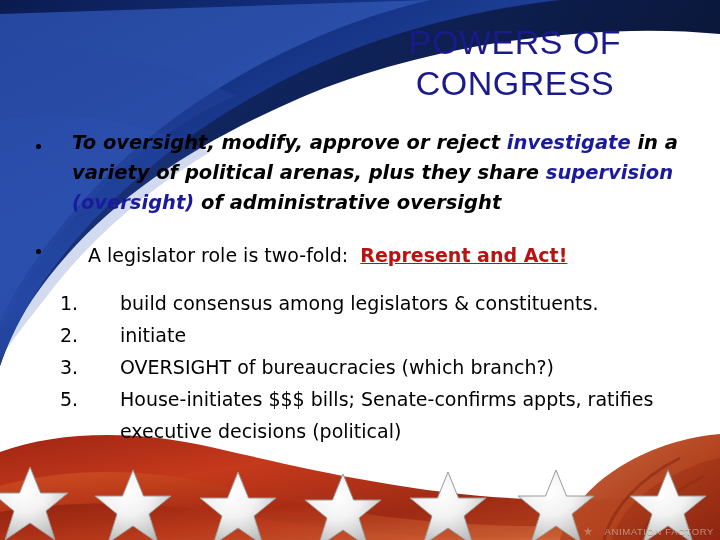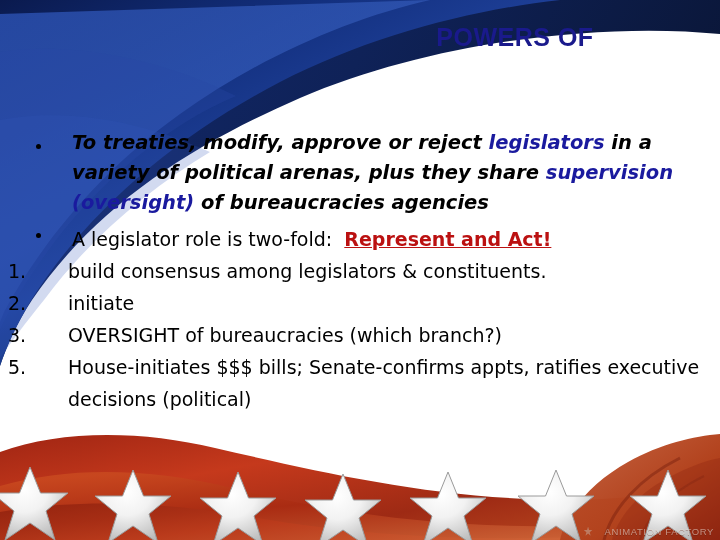--- a/index.html
+++ b/index.html
@@ -46,22 +46,22 @@
   
   #title-block {
     position: absolute;
     left: 330px;
     top: 22px;
     width: 370px;
     text-align: center;
   }
   .title-line {
     font-family: "Liberation Sans", sans-serif;
-    font-weight: bold;
-    font-size: 25px;
+    font-weight: normal;
+    font-size: 34px;
     line-height: 1.22;
     letter-spacing: 0.5px;
     color: #1a1a8c;
     white-space: nowrap;
   }
 
   
   #body-block {
     position: absolute;
     left: 0px;
@@ -96,21 +96,21 @@
     text-align: left;
   }
   .para-1 .accent-blue { color: #1a1a9e; }
 
   .para-2 {
     font-family: "DejaVu Sans", sans-serif;
     font-weight: normal;
     font-size: 19px;
     line-height: 31px;
     color: #000000;
-    margin: 0;
+    margin: 16px;
     padding: 6px 4px 0 72px;
     text-align: left;
   }
   .para-2 .accent-red {
     color: #bb1111;
     text-decoration: underline;
     font-weight: bold;
   }
 
   
@@ -118,21 +118,21 @@
     list-style: none;
     margin: 0;
     padding: 0;
   }
   .num-item {
     position: relative;
     font-family: "DejaVu Sans", sans-serif;
     font-size: 19px;
     line-height: 32px;
     color: #000000;
-    padding-left: 68px;
+    padding-left: 120px;
     text-indent: -30px;
   }
   .num-marker {
     display: inline-block;
     width: 30px;
     text-align: left;
   }
   .num-text { }
 
   
@@ -290,27 +290,28 @@
           <path d="M0,-38 L10.5,-12 L38,-12 L16,6 L25,35 L0,18 L-25,35 L-16,6 L-38,-12 L-10.5,-12 Z" fill="url(#gradStar)" stroke="#9a9a9a" stroke-width="1"></path>
         </g>
       </g>
     </svg>
   </div>
 
   <div id="content">
 
     <div id="title-block">
       <div class="title-line">POWERS OF</div>
+      <div class="title-line">CONGRESS</div>
     </div>
 
     <div id="body-block">
 
       <div class="bullet-row">
         <span class="bullet-dot" id="bullet-dot-1"></span>
-        <p class="para-1"><span>To treaties, modify, approve or reject </span><span class="accent-blue">legislators</span><span> in a variety of political arenas, plus they share </span><span class="accent-blue">supervision (oversight)</span><span> of bureaucracies agencies</span></p>
+        <p class="para-1"><span>To oversight, modify, approve or reject </span><span class="accent-blue">investigate</span><span> in a variety of political arenas, plus they share </span><span class="accent-blue">supervision (oversight)</span><span> of administrative oversight</span></p>
       </div>
 
       <div class="bullet-row">
         <span class="bullet-dot" id="bullet-dot-2"></span>
         <p class="para-2"><span>A legislator role is two-fold:&nbsp; </span><span class="accent-red">Represent and Act!</span></p>
       </div>
 
       <ol id="numbered-list">
         <li class="num-item">
           <span class="num-marker">1.</span><span class="num-text">build consensus among legislators &amp; constituents.</span>

